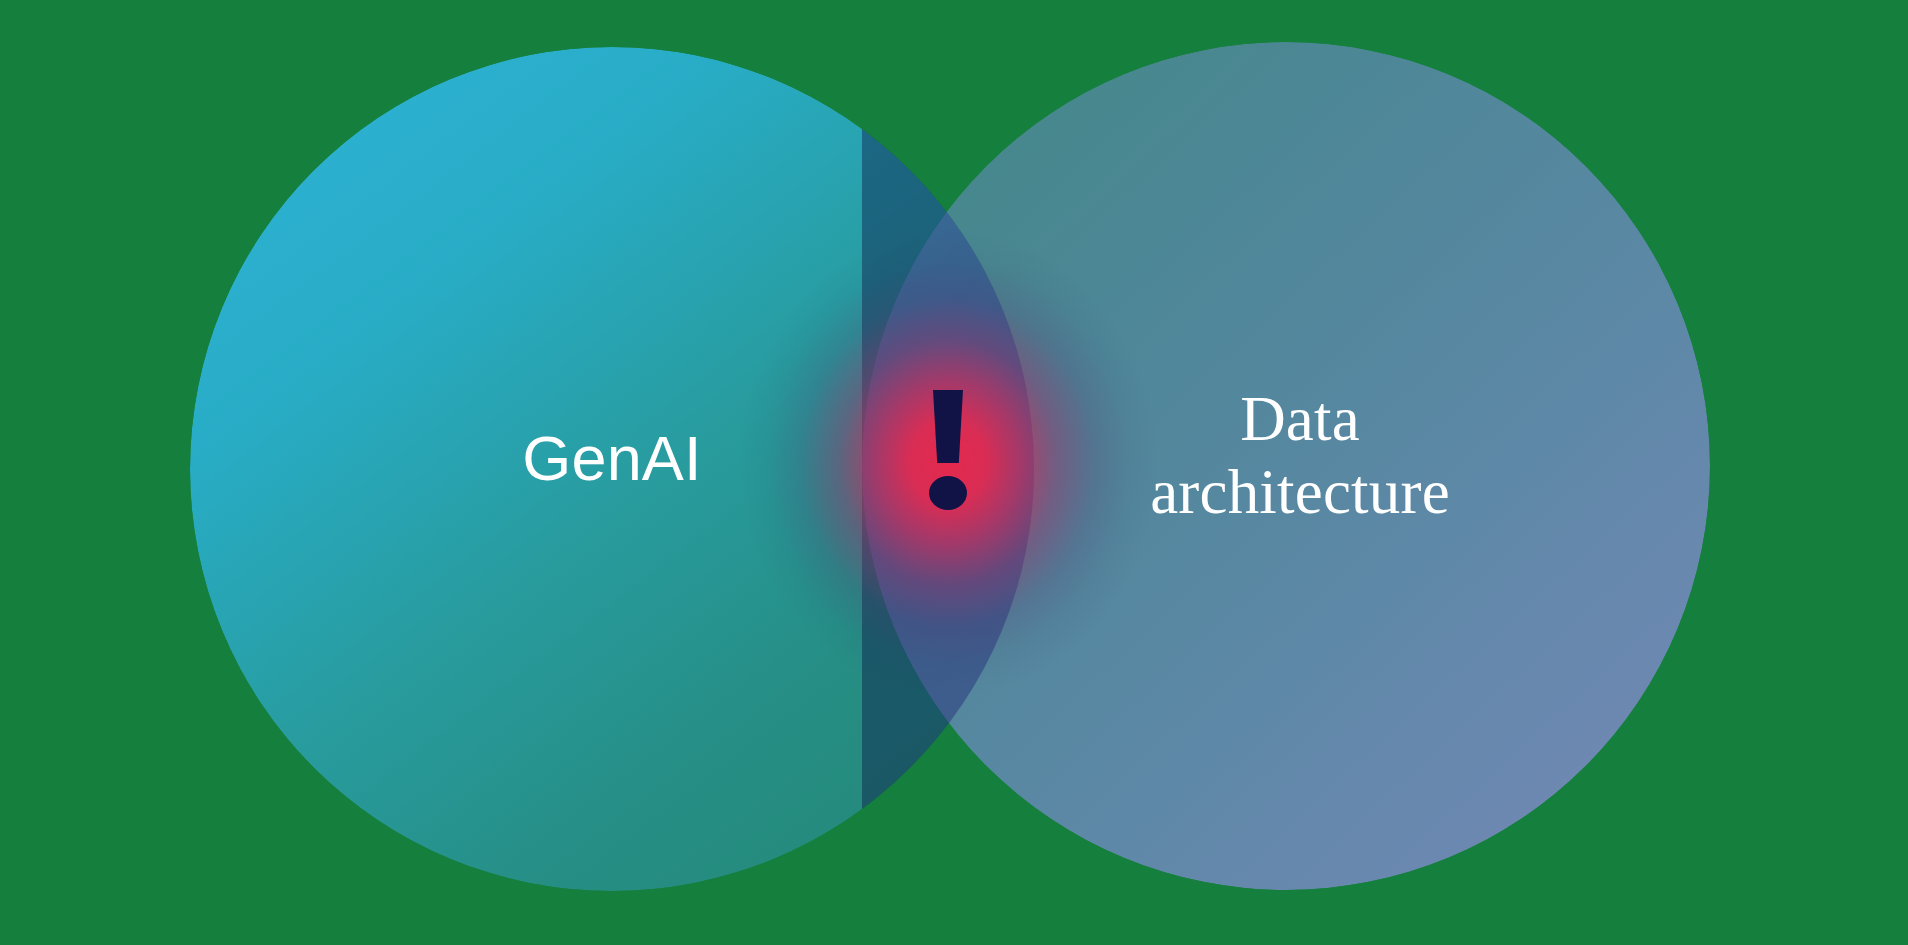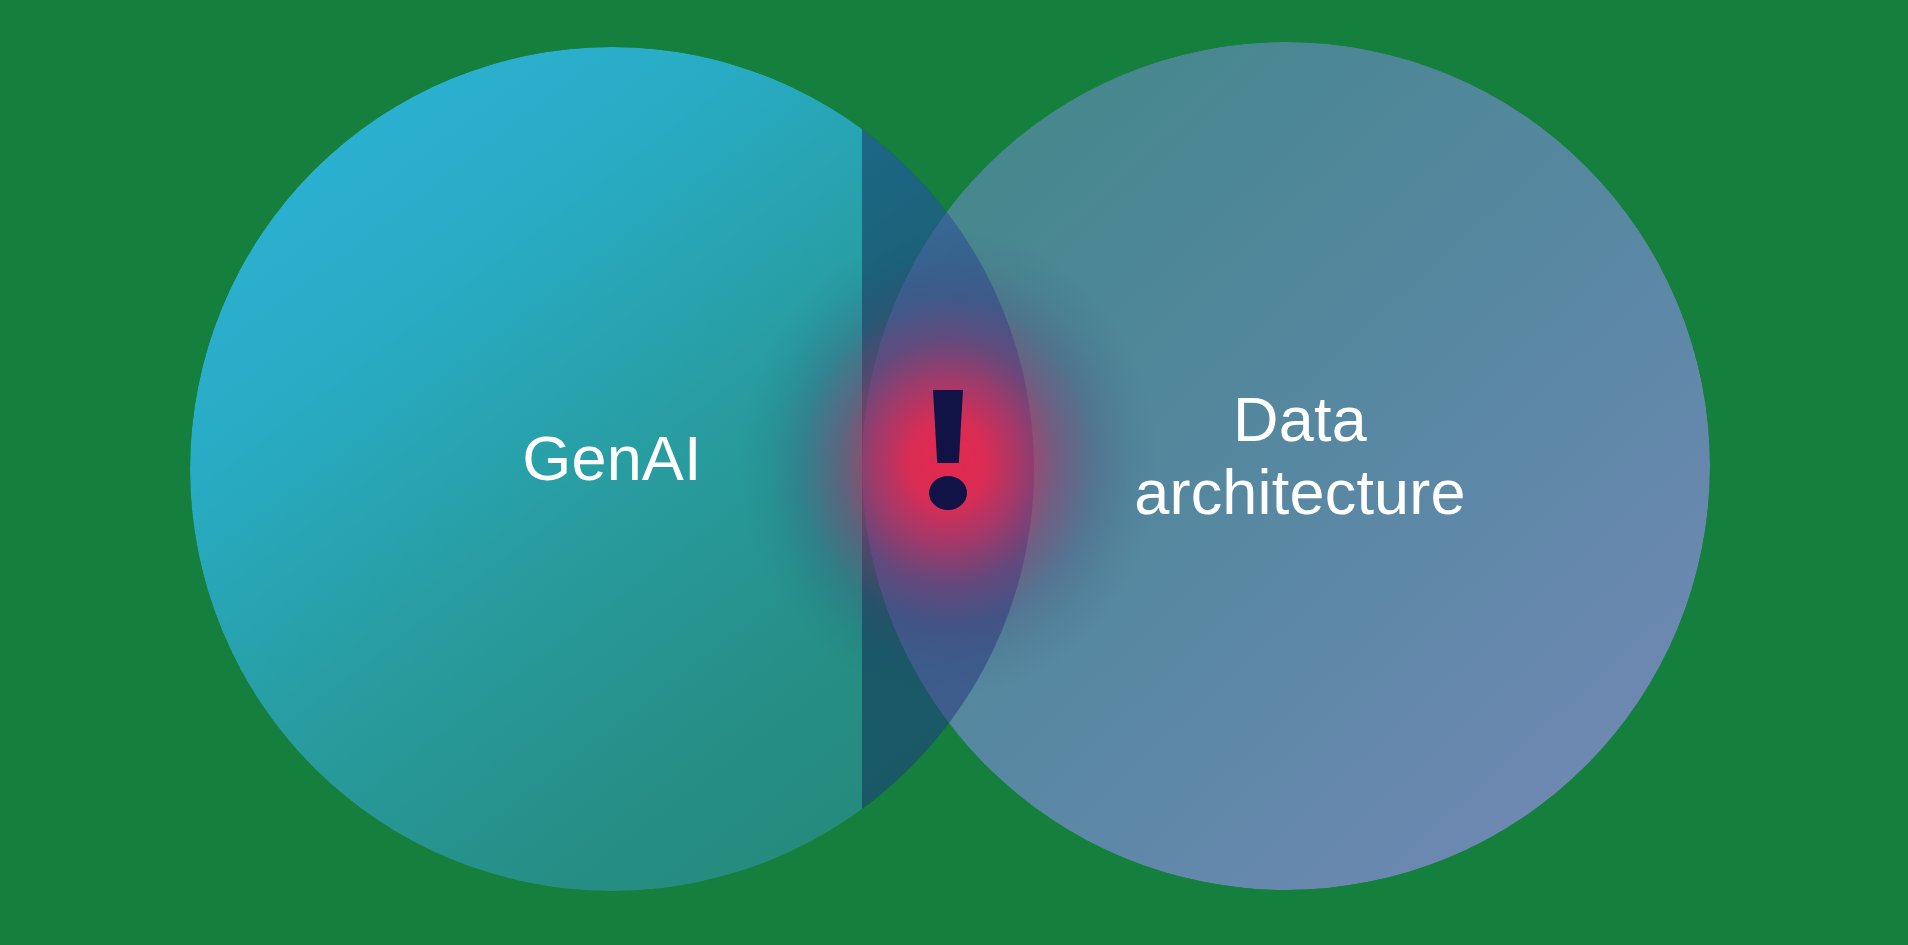--- a/index.html
+++ b/index.html
@@ -107,20 +107,21 @@
     left:612px; top:459px;
     transform:translate(-50%,-50%);
     font-size:63px;
     width:520px;
   }
   #label-right {
     left:1300px; top:459px;
     transform:translate(-50%,-50%);
     font-size:63px;
     width:620px;
+    font-family:Liberation Serif, serif;
   }
 </style>
 </head>
 <body>
 
 <div id="stage" style="background: #15803d;">
 
   <svg id="circle-left" class="venn-circle" viewBox="0 0 845 845" xmlns="http://www.w3.org/2000/svg" aria-hidden="true" style="left: 190px; top: 47px; height: 844px; width: 844px;">
     <defs>
       <linearGradient id="gradBlue" x1="0.17" y1="0.04" x2="0.88" y2="0.97">

